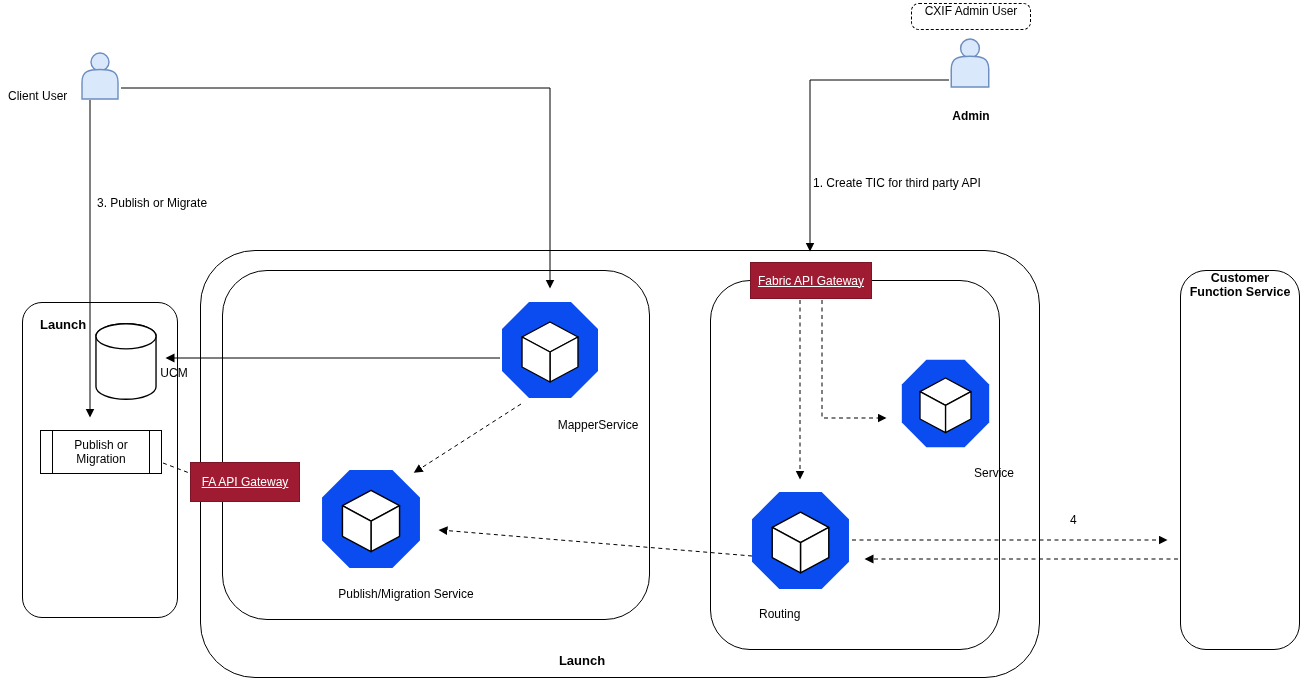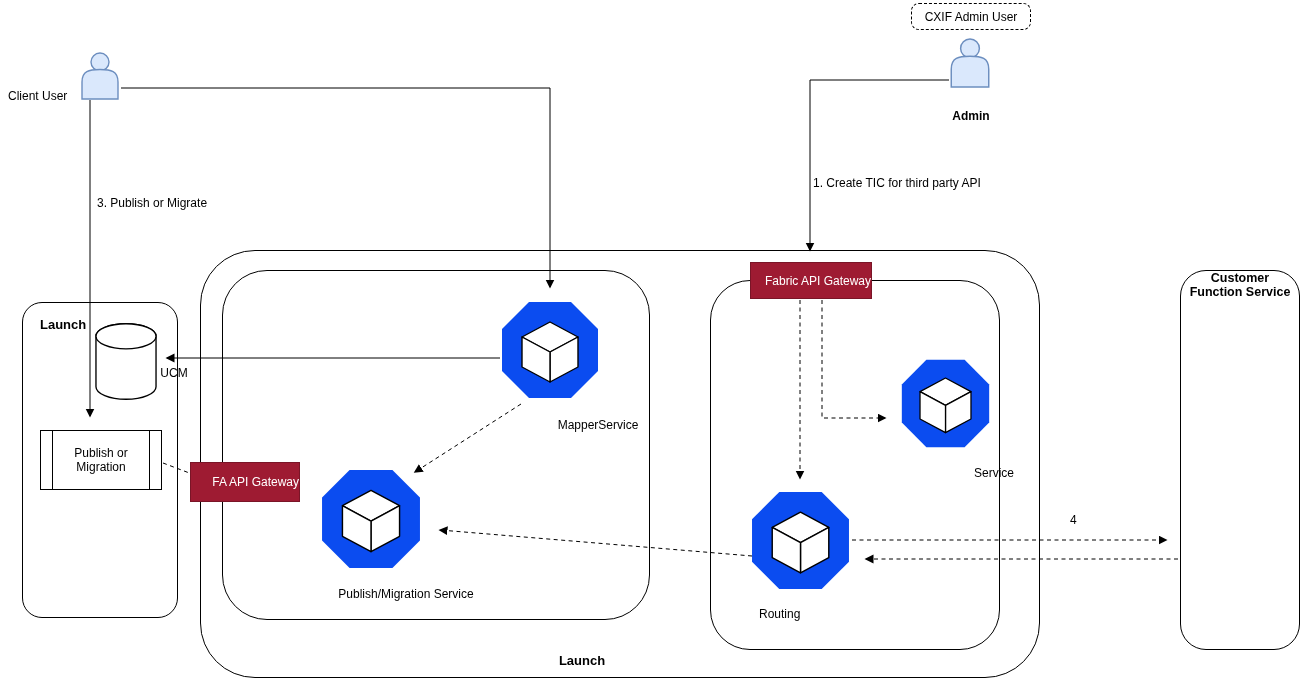--- a/index.html
+++ b/index.html
@@ -13,26 +13,26 @@
   #canvas{
     position:relative;width:1301px;height:681px;background:#ffffff;
     font-family:"Liberation Sans", sans-serif;color:#000;overflow:hidden;
   }
   .rbox{position:absolute;border:1px solid #000;background:transparent;box-sizing:border-box;}
   .lbl{position:absolute;font-size:12px;line-height:1.25;white-space:nowrap;}
   .lbl.center{text-align:center;white-space:normal;}
   .bold{font-weight:bold;}
   .gateway{
     position:absolute;background:var(--gateway-red);color:#fff;font-size:12px;
-    display:flex;align-items:center;justify-content:flex-end;text-align:center;
-    box-sizing:border-box;z-index:6;border:1px solid #7a1527;
+    display:flex;align-items:center;justify-content:center;text-align:center;
+    box-sizing:border-box;z-index:6;border:1px solid #7a1527;text-decoration:underline;
   }
   .dashedbox{
     position:absolute;border:1px dashed #000;border-radius:8px;
-    display:flex;align-items:center;justify-content:center;
+    display:flex;justify-content:center;
     font-size:12px;box-sizing:border-box;background:#fff;
   }
   .component{
     position:absolute;border:1px solid #000;background:#fff;box-sizing:border-box;
     display:flex;align-items:center;justify-content:center;text-align:center;
     font-size:12px;z-index:5;white-space:normal;padding:0 14px;
   }
   .component:before,.component:after{
     content:"";position:absolute;top:0;bottom:0;width:0;border-left:1px solid #000;
   }
@@ -111,21 +111,21 @@
     <use href="#octa" x="900" y="358" width="91" height="91"></use>
   </svg>
 
   <div class="gateway" style="left:750px;top:262px;width:122px;height:37px;">
     <span>Fabric API Gateway</span>
   </div>
   <div class="gateway" style="left:190px;top:462px;width:110px;height:40px;">
     <span>FA API Gateway</span>
   </div>
 
-  <div class="component" style="left:40px;top:430px;width:122px;height:60px;">
+  <div class="component" style="left:40px;top:430px;width:122px;height:44px;">
     <span>Publish or Migration</span>
   </div>
 
   <div class="lbl" style="left:8px;top:89px;">Client User</div>
   <div class="lbl bold center" style="left:944px;top:109px;width:54px;">Admin</div>
 
   <div class="lbl" style="left:97px;top:196px;">3. Publish or Migrate</div>
   <div class="lbl" style="left:813px;top:176px;">1. Create TIC for third party API</div>
   <div class="lbl" style="left:1070px;top:513px;">4</div>
 

